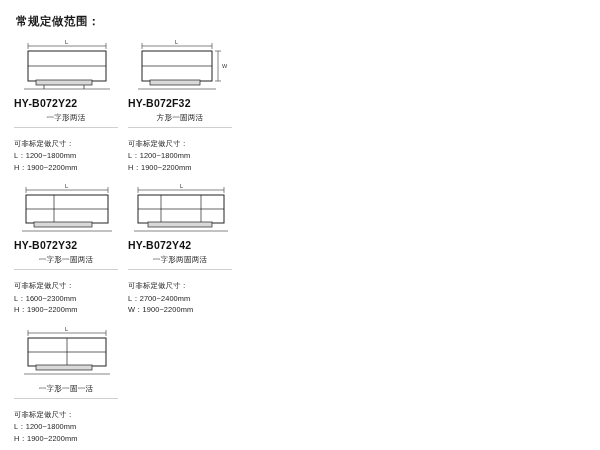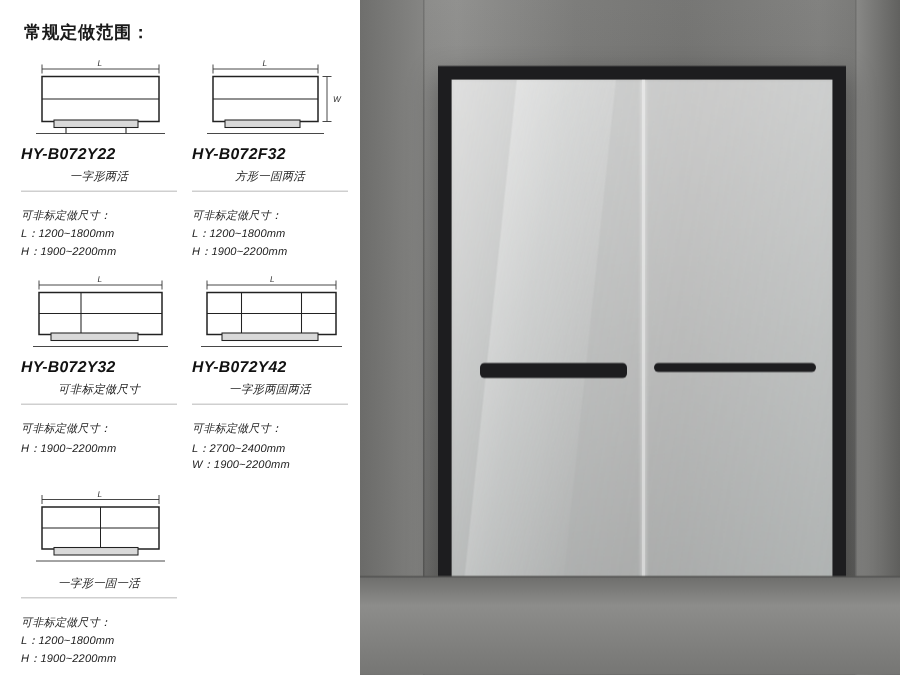--- a/index.html
+++ b/index.html
@@ -11,20 +11,21 @@
     height: 450px;
     background: #ffffff;
     font-family: "Liberation Sans", sans-serif;
     overflow: hidden;
   }
   .page {
     position: relative;
     width: 600px;
     height: 450px;
     display: flex;
+    flex-direction: column;
   }
   
   .left {
     position: relative;
     width: 240px;
     height: 450px;
     background: #ffffff;
     box-sizing: border-box;
     padding: 10px 8px 0 14px;
   }
@@ -38,21 +39,20 @@
   .grid {
     display: grid;
     grid-template-columns: 104px 104px;
     column-gap: 10px;
     row-gap: 0px;
   }
   .cell {
     position: relative;
     width: 104px;
     margin-bottom: 8px;
-    font-style: italic;
   }
   .diagram {
     position: relative;
     width: 104px;
     height: 56px;
   }
   .diagram svg {
     display: block;
   }
   .model {
@@ -272,24 +272,25 @@
             <line x1="94" y1="6" x2="94" y2="12" stroke="#333" stroke-width="0.6"></line>
             <text x="51" y="7" font-size="5.5" fill="#333" font-family="Liberation Sans, sans-serif">L</text>
             <rect x="12" y="14" width="82" height="28" fill="none" stroke="#222" stroke-width="1"></rect>
             <line x1="12" y1="28" x2="94" y2="28" stroke="#222" stroke-width="0.7"></line>
             <line x1="40" y1="14" x2="40" y2="42" stroke="#222" stroke-width="0.7"></line>
             <rect x="20" y="41" width="58" height="5" fill="#d9d9d9" stroke="#222" stroke-width="0.7"></rect>
             <line x1="8" y1="50" x2="98" y2="50" stroke="#333" stroke-width="0.6"></line>
           </svg>
         </div>
         <div class="model">HY-B072Y32</div>
-        <div class="subtitle">可非标定做尺寸</div>
-        <hr class="sep">
-        <div class="spec">
-          <div class="sp-title">可非标定做尺寸：</div>
+        <div class="subtitle">一字形一固两活</div>
+        <hr class="sep">
+        <div class="spec">
+          <div class="sp-title">可非标定做尺寸：</div>
+          <div>L：1600~2300mm</div>
           <div>H：1900~2200mm</div>
         </div>
       </div>
 
       <div class="cell">
         <div class="diagram">
           <svg width="104" height="56" viewBox="0 0 104 56">
             <line x1="10" y1="9" x2="96" y2="9" stroke="#333" stroke-width="0.6"></line>
             <line x1="10" y1="6" x2="10" y2="12" stroke="#333" stroke-width="0.6"></line>
             <line x1="96" y1="6" x2="96" y2="12" stroke="#333" stroke-width="0.6"></line>

